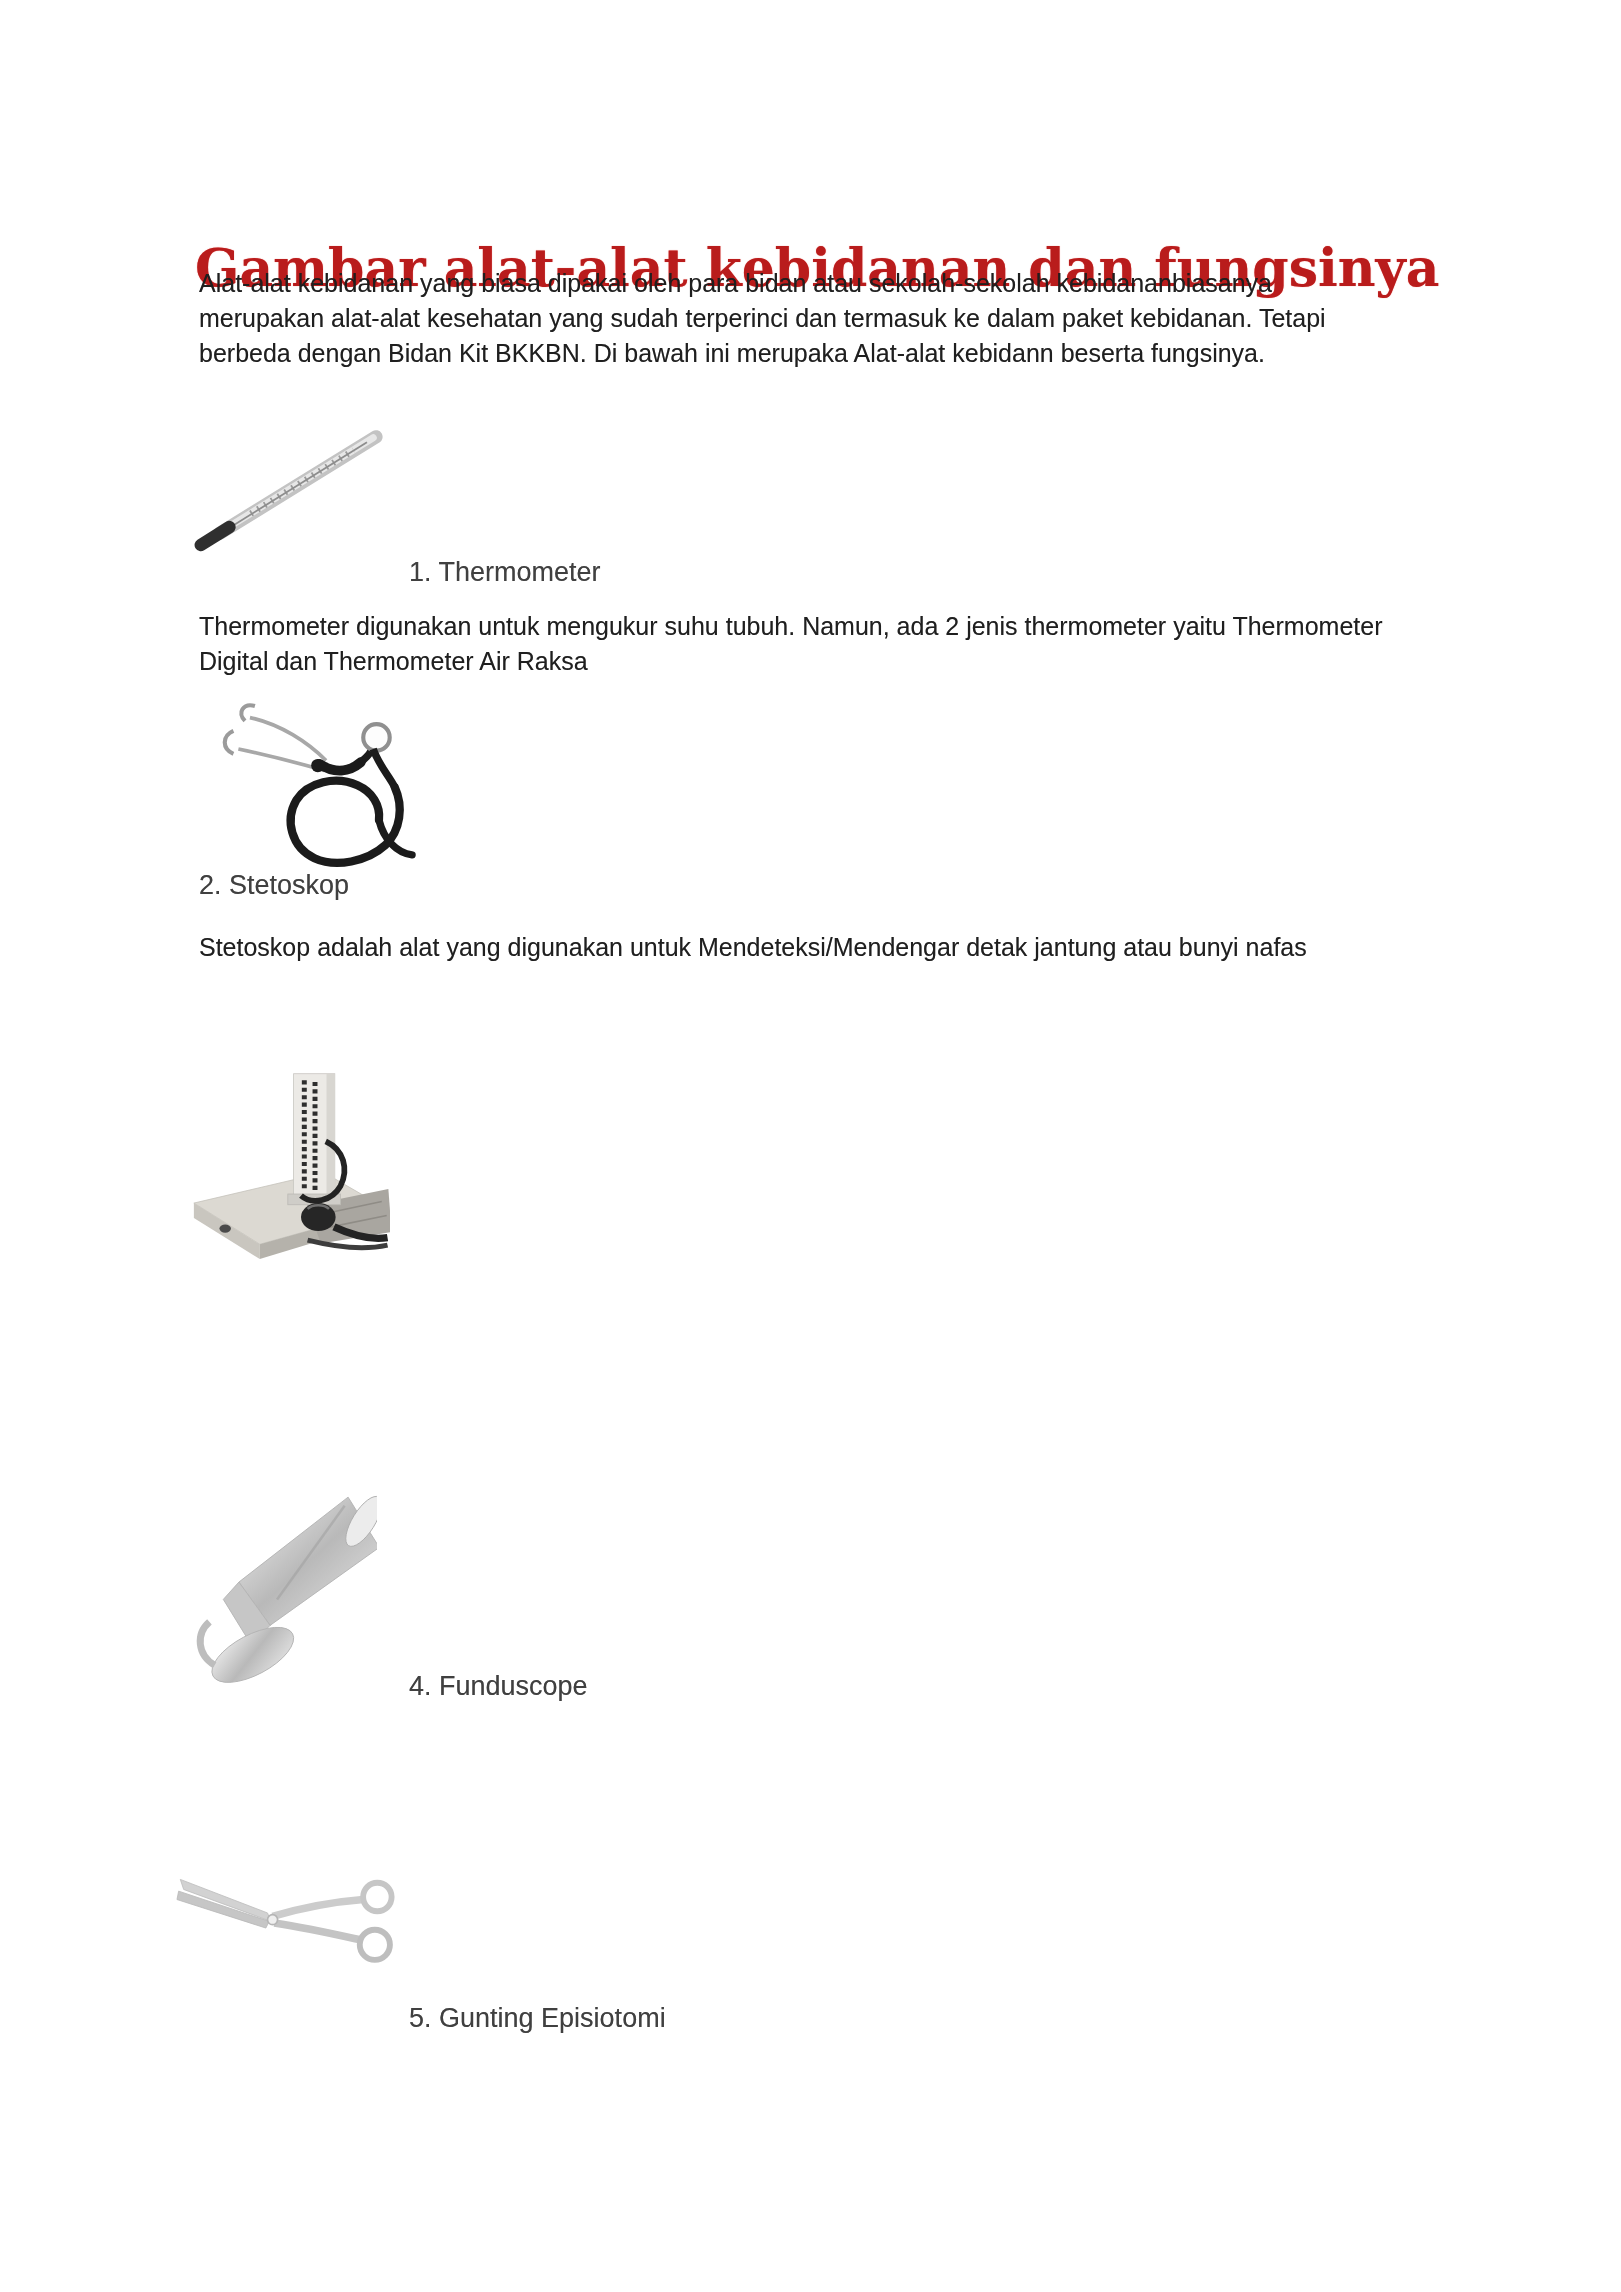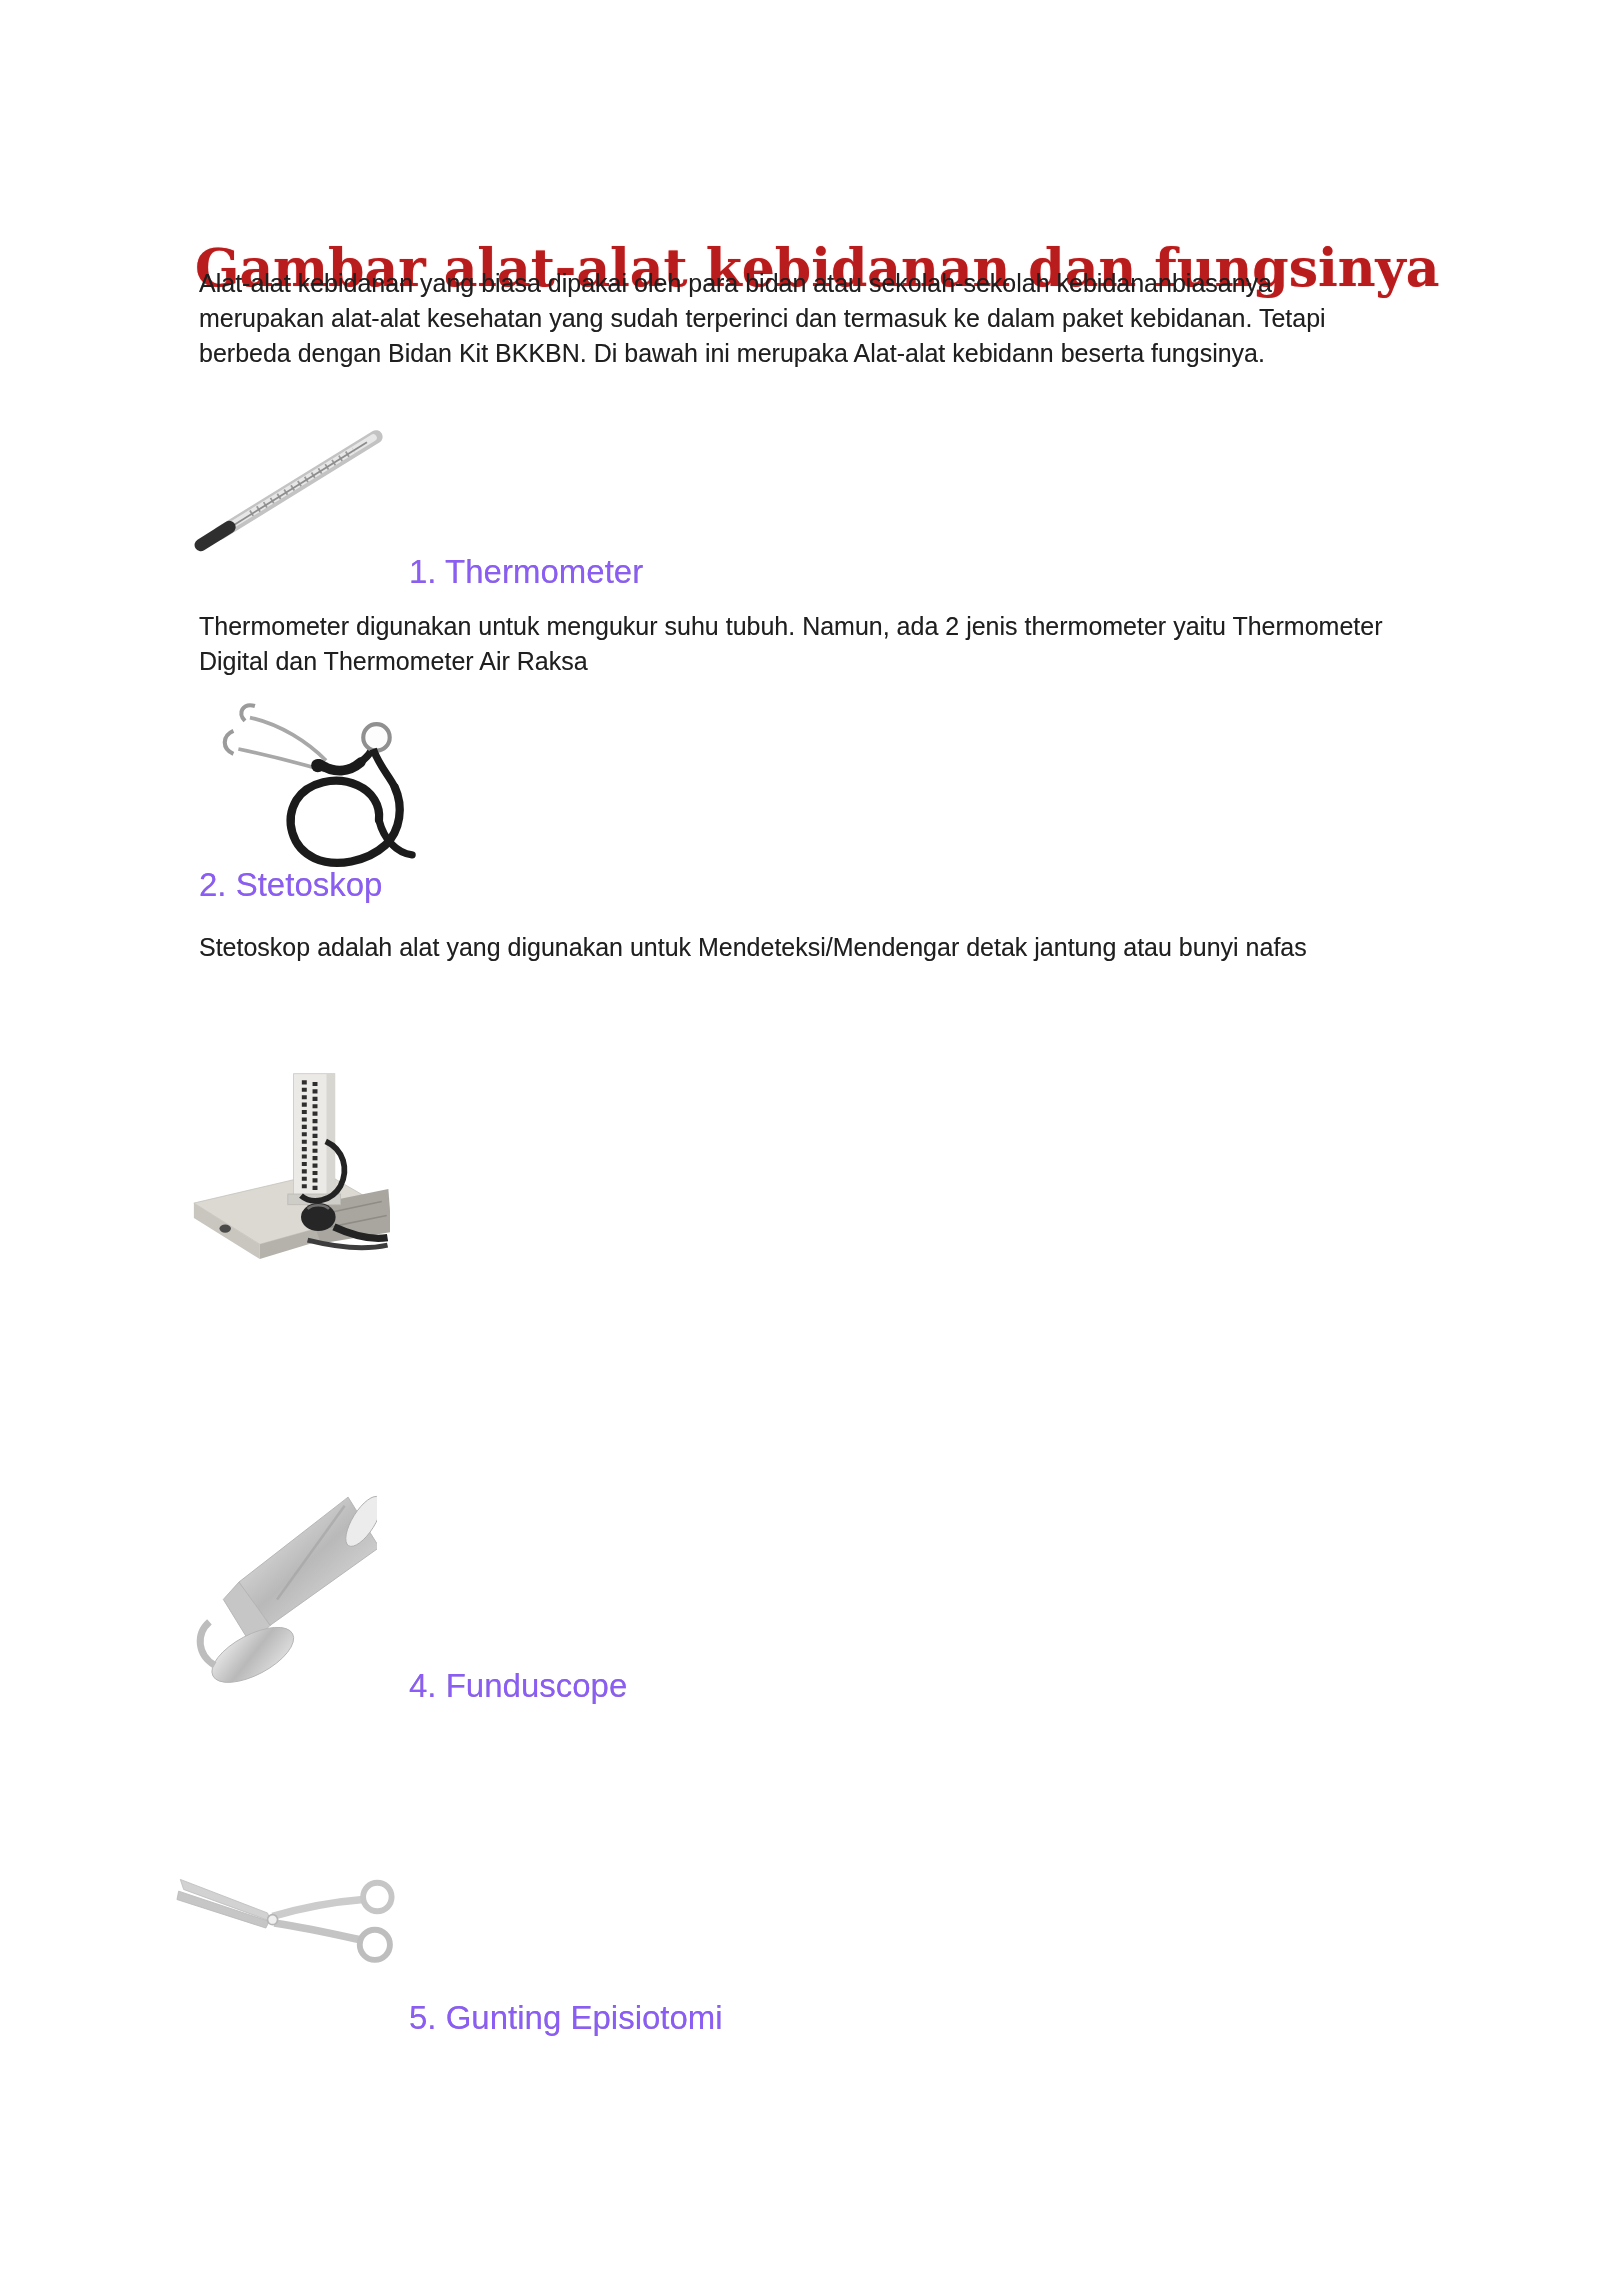--- a/index.html
+++ b/index.html
@@ -34,23 +34,23 @@
     left: 199px;
     width: 1397px;
     font-size: 25px;
     line-height: 35px;
     white-space: pre-line;
     color: #1f1f1f;
     text-shadow: 0 0 0.5px rgba(0,0,0,.35);
   }
   .caption {
     position: absolute;
-    font-size: 33px;
+    font-size: 27px;
     line-height: 34px;
-    color: #8b5cf6;
+    color: #404040;
     text-shadow: 0 0 0.5px rgba(0,0,0,.35);
     white-space: nowrap;
   }
   .cap-indent { left: 409px; }
   .cap-margin { left: 199px; }
   .figure { position: absolute; }
   #intro      { top: 266px; }
   #fig-thermo { left: 188px; top: 419px;  width: 215px; height: 134px; }
   #cap-1      { top: 555px; }
   #para-1     { top: 609px; }

